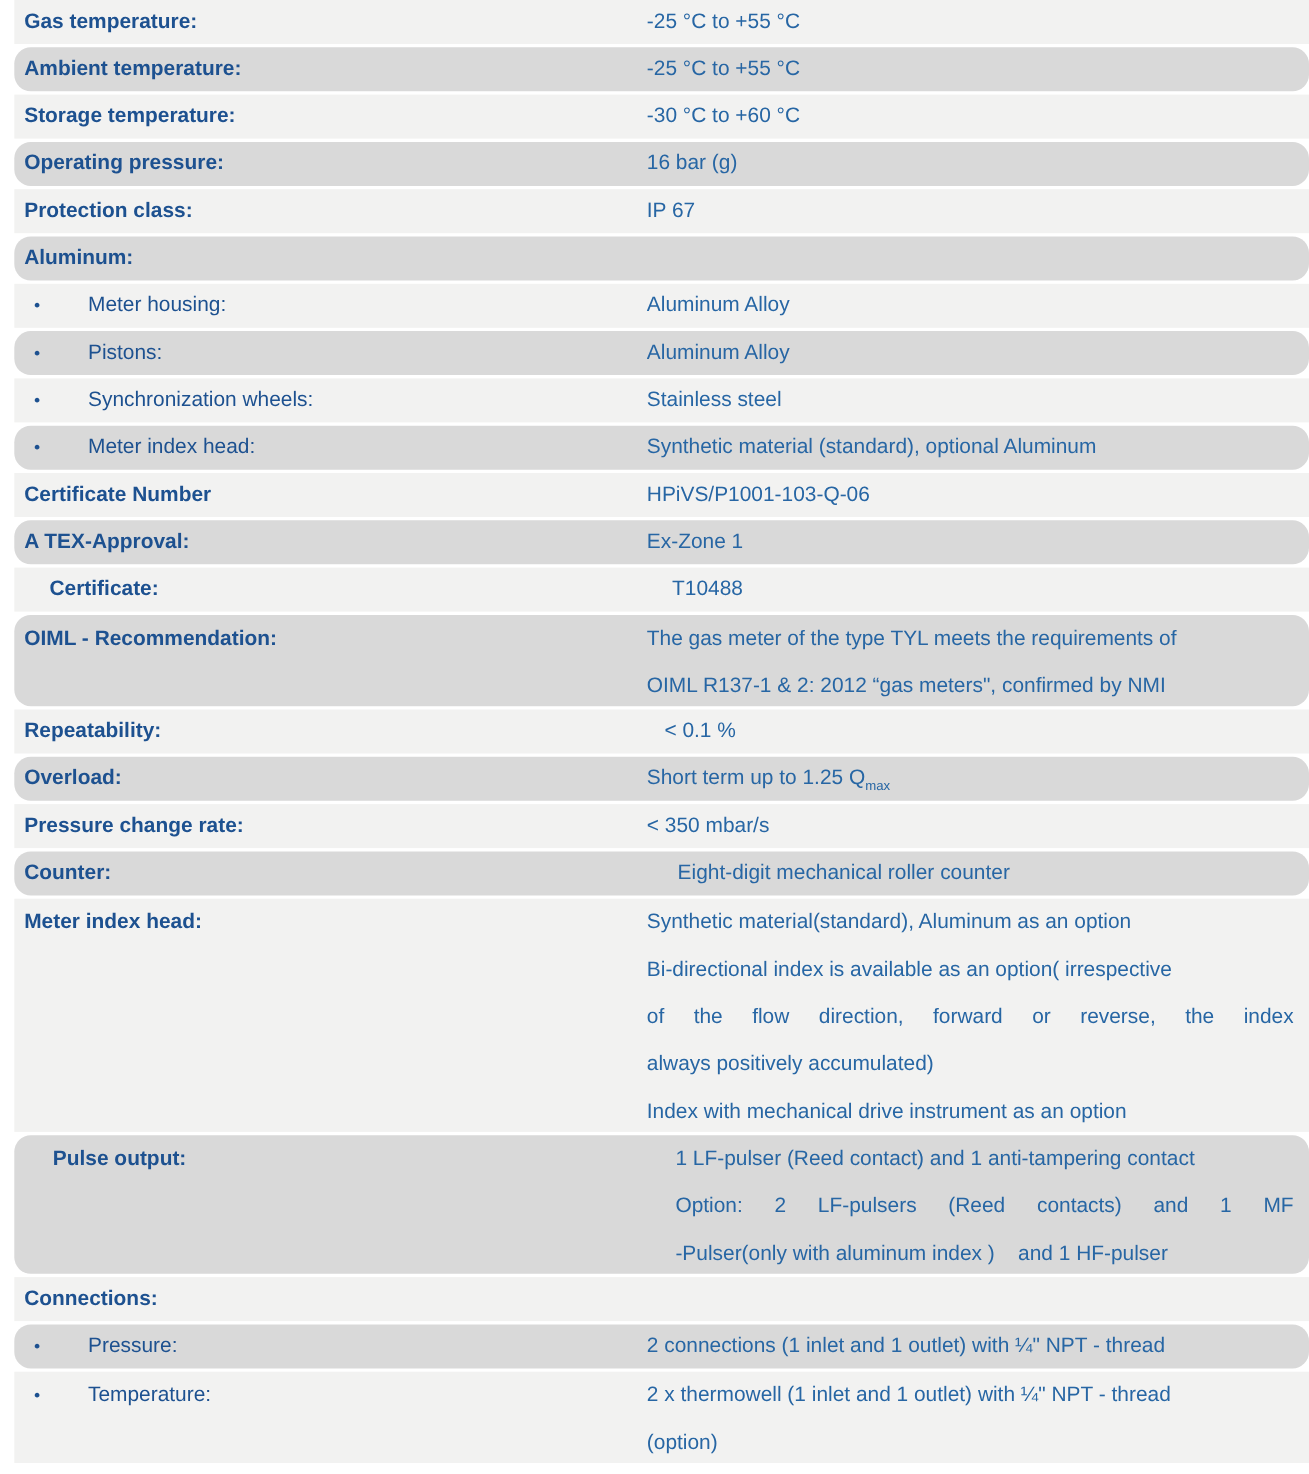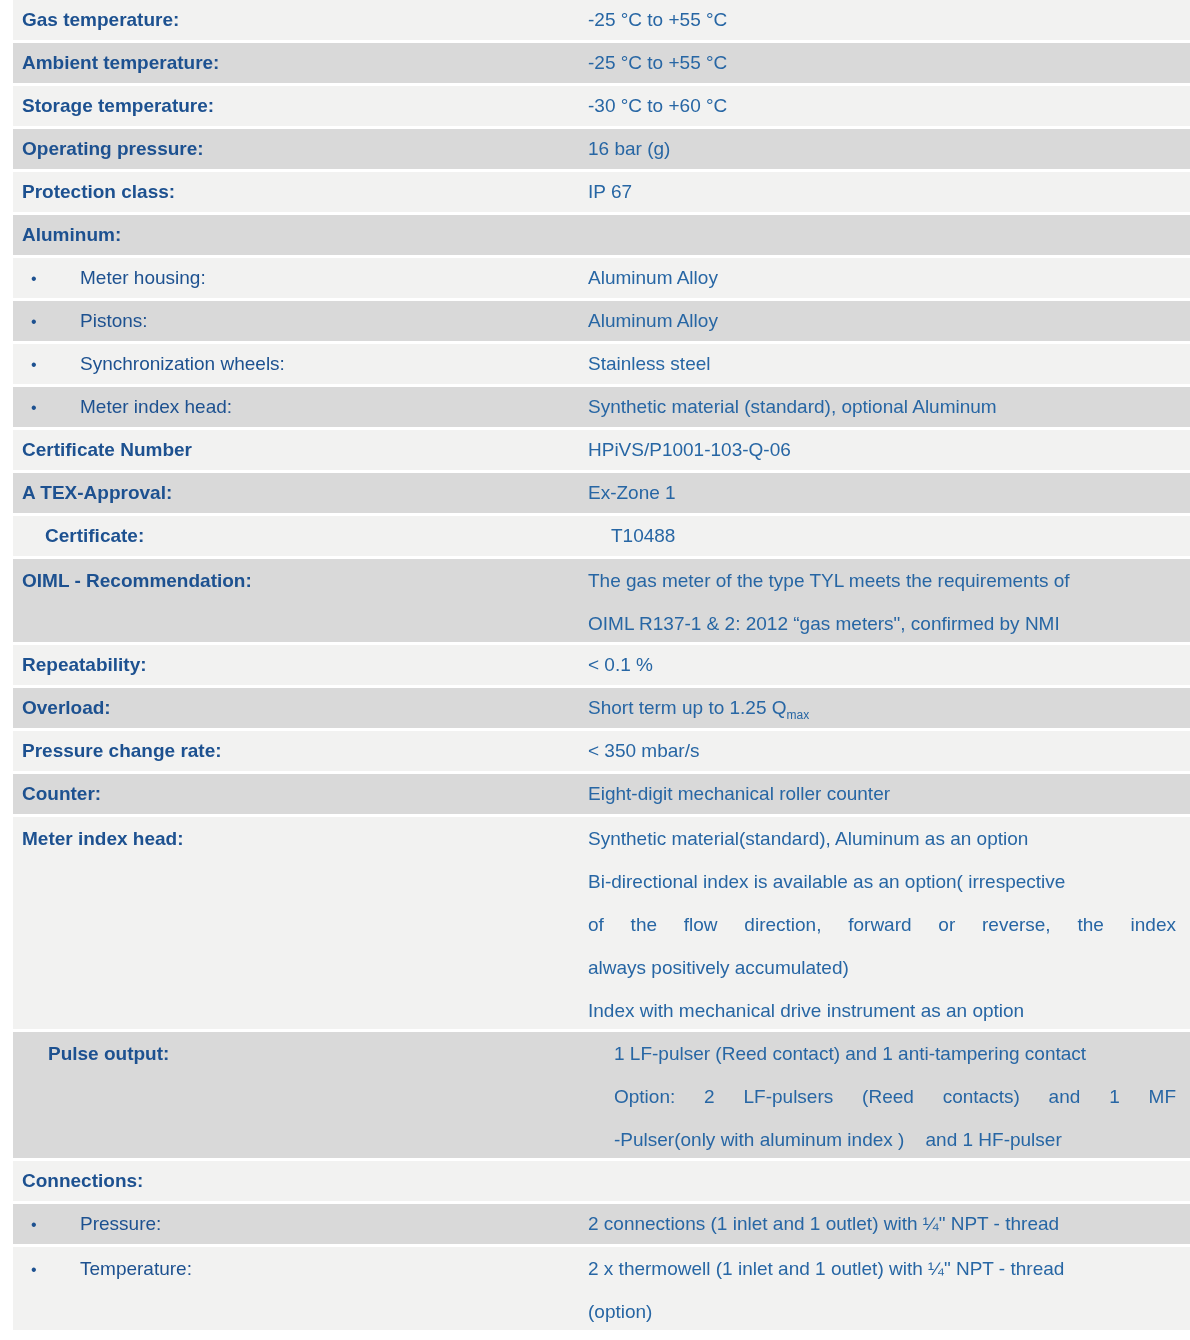--- a/index.html
+++ b/index.html
@@ -16,21 +16,21 @@
     width: 1190px;
   }
   .row {
     display: flex;
     margin: 0 0 3px 13px;
     line-height: 40px;
     font-size: 19px;
     color: var(--value-blue, #2766a4);
   }
   .row.light { background: var(--row-light, #f2f2f1); }
-  .row.dark  { background: var(--row-dark,  #d9d9d9); }
+  .row.dark  { background: var(--row-dark,  #d9d9d9); border-radius: 15px; }
   .row.multi { line-height: 43px; }
   .label-cell {
     flex: 0 0 575px;
     box-sizing: border-box;
     padding-left: 9px;
     overflow: hidden;
   }
   .label {
     color: var(--label-blue, #1d5190);
   }
@@ -141,39 +141,39 @@
         <div class="value-line"><span>T10488</span></div>
       </div>
     </div>
     <div class="row dark multi" style="height: 83px;">
       <div class="label-cell"><span class="label bold">OIML - Recommendation:</span></div>
       <div class="value-cell">
         <div class="value-line"><span>The gas meter of the type TYL meets the requirements of</span></div>
         <div class="value-line"><span>OIML R137-1 &amp; 2: 2012 “gas meters", confirmed by NMI</span></div>
       </div>
     </div>
-    <div class="row light" style="height: 40px;">
+    <div class="row light" style="height: 40px; gap: 16px;">
       <div class="label-cell"><span class="label bold">Repeatability:</span></div>
       <div class="value-cell">
         <div class="value-line"><span>&lt; 0.1 %</span></div>
       </div>
     </div>
     <div class="row dark" style="height: 40px; align-items: flex-end;">
       <div class="label-cell"><span class="label bold">Overload:</span></div>
       <div class="value-cell">
         <div class="value-line"><span>Short term up to 1.25 Q</span><sub>max</sub></div>
       </div>
     </div>
     <div class="row light" style="height: 40px;">
       <div class="label-cell"><span class="label bold">Pressure change rate:</span></div>
       <div class="value-cell">
         <div class="value-line"><span>&lt; 350 mbar/s</span></div>
       </div>
     </div>
-    <div class="row dark" style="height: 40px;">
+    <div class="row dark" style="height: 40px; gap: 28px;">
       <div class="label-cell"><span class="label bold">Counter:</span></div>
       <div class="value-cell">
         <div class="value-line"><span>Eight-digit mechanical roller counter</span></div>
       </div>
     </div>
     <div class="row light multi" style="height: 212px;">
       <div class="label-cell"><span class="label bold">Meter index head:</span></div>
       <div class="value-cell">
         <div class="value-line"><span>Synthetic material(standard), Aluminum as an option</span></div>
         <div class="value-line"><span>Bi-directional index is available as an option( irrespective</span></div>

